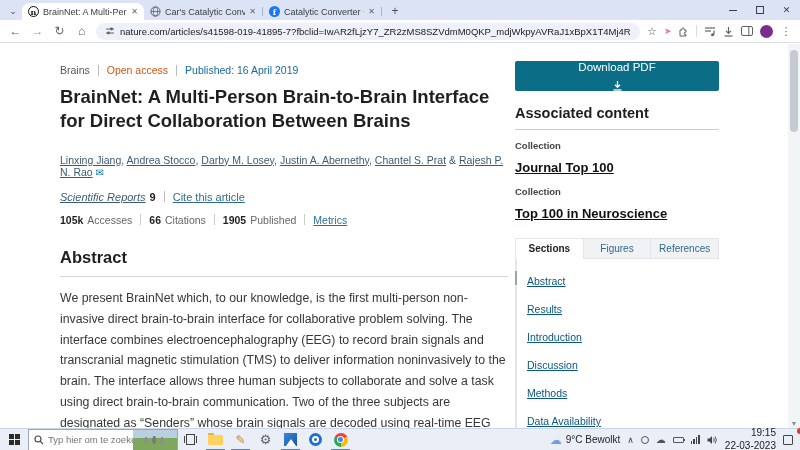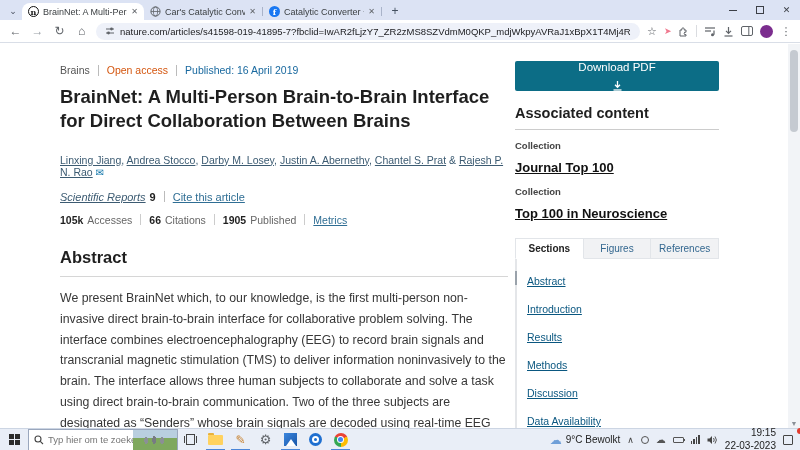--- a/index.html
+++ b/index.html
@@ -267,24 +267,24 @@
       <a class="colllink">Journal Top 100</a>
       <div class="kicker">Collection</div>
       <a class="colllink">Top 100 in Neuroscience</a>
       <div class="sectabs">
         <div class="sectab on">Sections</div>
         <div class="sectab">Figures</div>
         <div class="sectab">References</div>
       </div>
       <div class="seclist">
         <div class="secitem cur"><a>Abstract</a></div>
+        <div class="secitem"><a>Results</a></div>
         <div class="secitem"><a>Introduction</a></div>
-        <div class="secitem"><a>Results</a></div>
+        <div class="secitem"><a>Discussion</a></div>
         <div class="secitem"><a>Methods</a></div>
-        <div class="secitem"><a>Discussion</a></div>
         <div class="secitem"><a>Data Availability</a></div>
 
       </div>
     </div>
 
     <div class="scroll">
       <div class="thumb"></div>
       <div class="scrolldn">▼</div>
     </div>
   </div>

